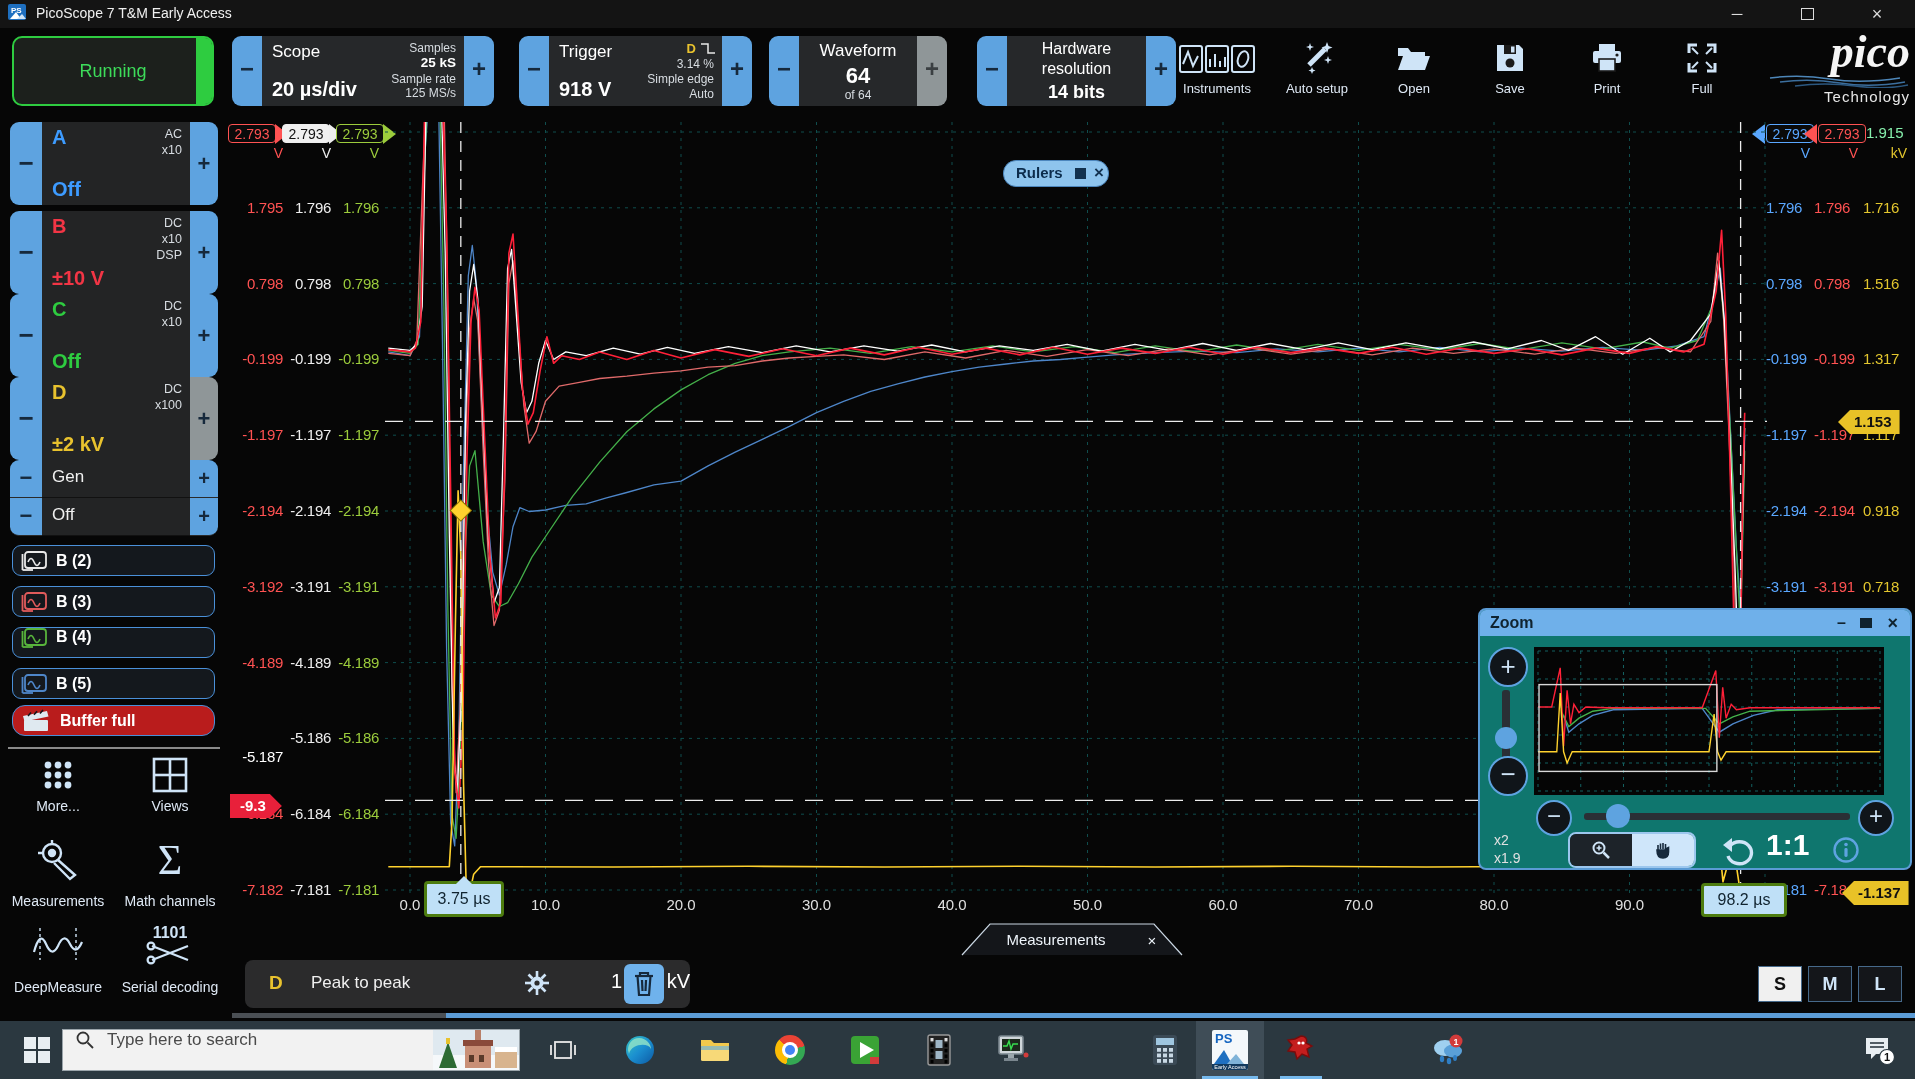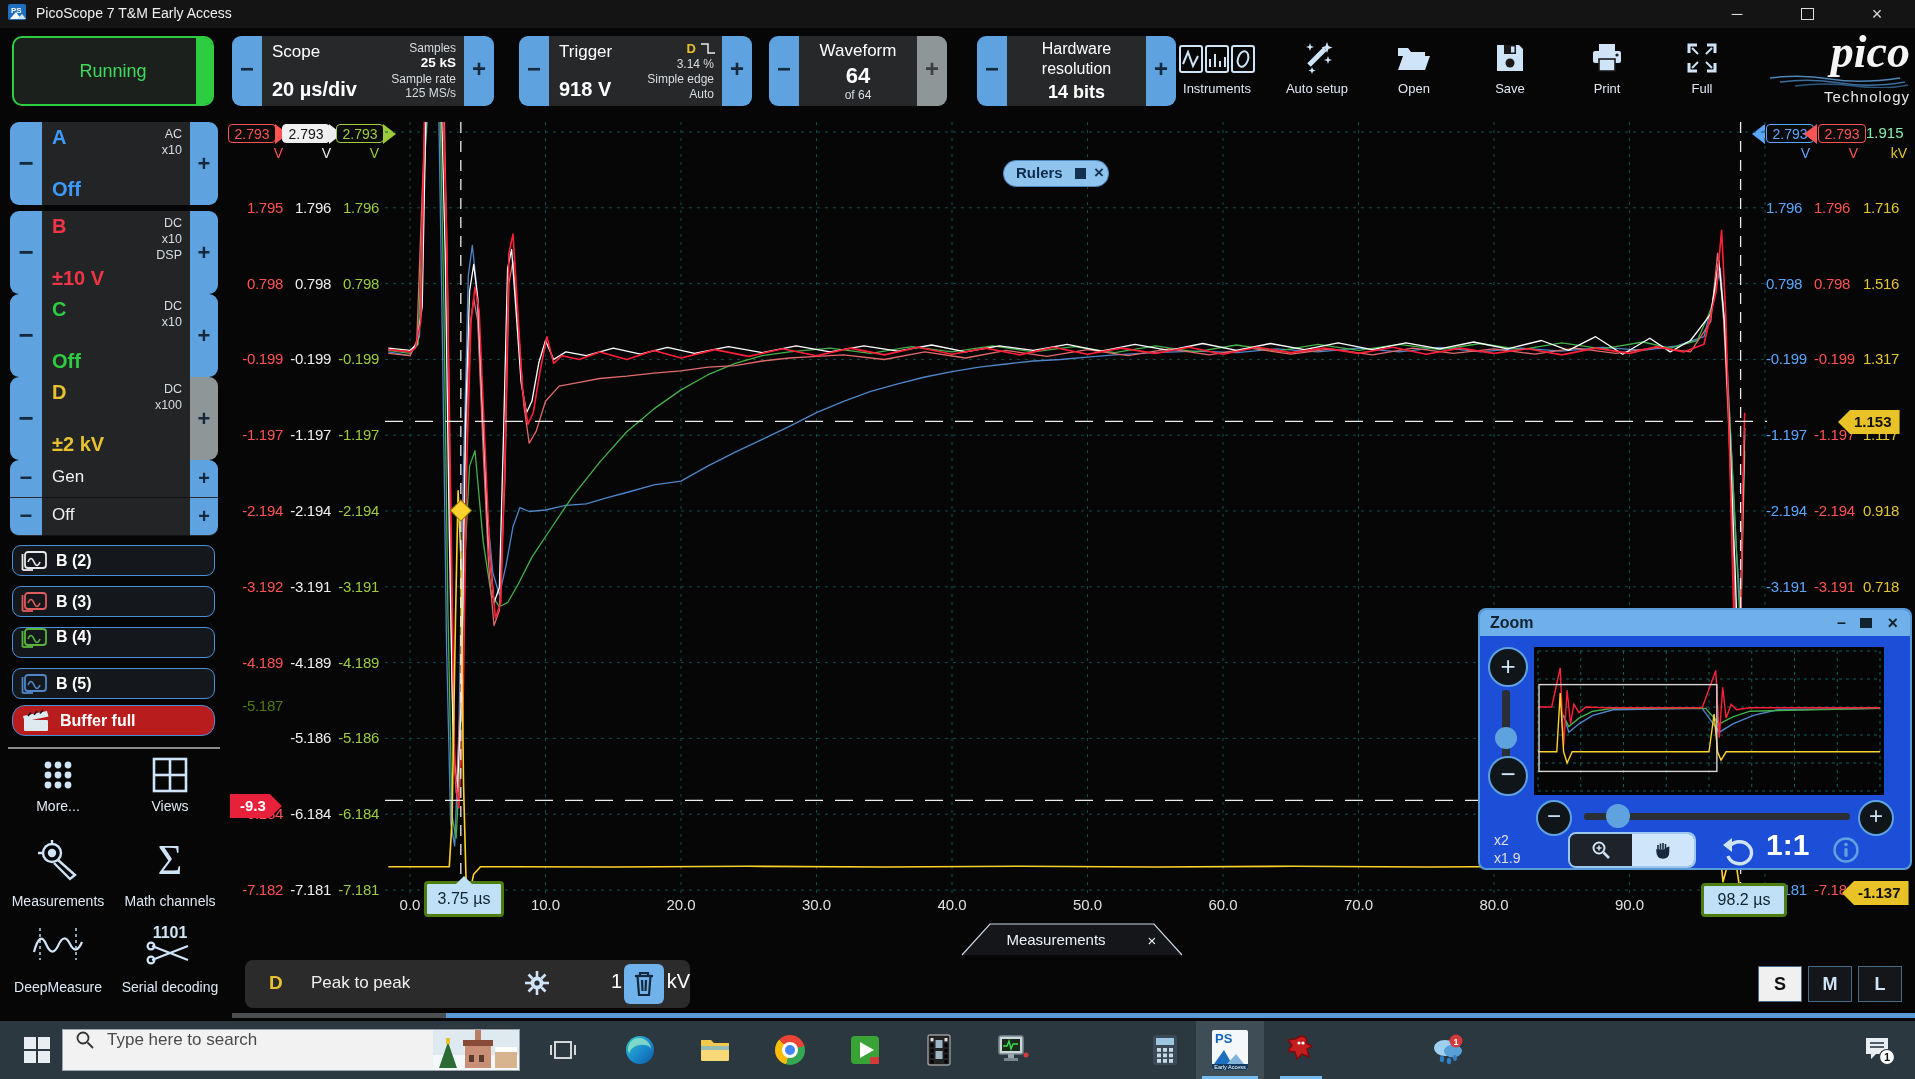--- a/index.html
+++ b/index.html
@@ -37,21 +37,21 @@
   .tbadge{position:absolute;background:#bfe0f7;color:#10232f;font-size:16px;border-radius:4px;
     text-align:center;border:3px solid #4d7c0f;}
   .ylvl{position:absolute;background:#e8c227;color:#111;font-size:15px;font-weight:bold;height:24px;line-height:24px;
     padding:0 8px 0 16px;clip-path:polygon(0 50%,12px 0,100% 0,100% 100%,12px 100%);}
   #lvlred{position:absolute;background:#e8203a;color:#fff;font-size:15px;font-weight:bold;height:24px;line-height:24px;
     padding:0 16px 0 10px;clip-path:polygon(0 0,calc(100% - 12px) 0,100% 50%,calc(100% - 12px) 100%,0 100%);}
   #rulerschip{left:1003px;top:160px;width:106px;height:27px;background:#8ec4ed;border:1.5px solid #4c86bd;
     border-radius:13px;box-sizing:border-box;color:#0c2c4c;font-size:15px;font-weight:bold;line-height:24px;}
 
   
-  #zoomwin{left:1478px;top:608px;width:434px;height:262px;background:#1d4ed8;border:2px solid #5b9bd5;
+  #zoomwin{left:1478px;top:608px;width:434px;height:262px;background:#0f766e;border:2px solid #5b9bd5;
     border-radius:8px;box-sizing:border-box;overflow:hidden;}
   #zoomtitle{position:absolute;left:0;top:0;width:100%;height:26px;background:#6fb0ea;color:#10232f;
     font-size:16px;font-weight:bold;line-height:26px;}
   .zcirc{position:absolute;border:2px solid #5ea3e0;border-radius:50%;color:#cfe4f7;text-align:center;background:#10151a;}
   .ztrack{position:absolute;background:#2a2f35;border-radius:3px;}
   .zthumb{position:absolute;background:#5ea3e0;border-radius:50%;}
 
   
   #measbar{left:245px;top:960px;width:445px;height:48px;background:#2b2b2c;border-radius:8px;}
   #trashbtn{position:absolute;right:26px;top:4px;width:40px;height:40px;background:#6fb2ec;border-radius:6px;}
@@ -442,21 +442,21 @@
       <div class="axnum" style="left: 329px; top: 426.2px; color: rgb(156, 204, 60);">-1.197</div>
       <div class="axnum" style="left: 233px; top: 502px; color: rgb(255, 82, 82);">-2.194</div>
       <div class="axnum" style="left: 281px; top: 502px; color: rgb(238, 238, 238);">-2.194</div>
       <div class="axnum" style="left: 329px; top: 502px; color: rgb(156, 204, 60);">-2.194</div>
       <div class="axnum" style="left: 233px; top: 577.8px; color: rgb(255, 82, 82);">-3.192</div>
       <div class="axnum" style="left: 281px; top: 577.8px; color: rgb(238, 238, 238);">-3.191</div>
       <div class="axnum" style="left: 329px; top: 577.8px; color: rgb(156, 204, 60);">-3.191</div>
       <div class="axnum" style="left: 233px; top: 653.6px; color: rgb(255, 82, 82);">-4.189</div>
       <div class="axnum" style="left: 281px; top: 653.6px; color: rgb(238, 238, 238);">-4.189</div>
       <div class="axnum" style="left: 329px; top: 653.6px; color: rgb(156, 204, 60);">-4.189</div>
-      <div class="axnum" style="left: 233px; top: 697px; color: #4d7c0f;">-5.187</div>
+      <div class="axnum" style="left: 233px; top: 748px; color: #ffffff;">-5.187</div>
       <div class="axnum" style="left: 281px; top: 729.4px; color: rgb(238, 238, 238);">-5.186</div>
       <div class="axnum" style="left: 329px; top: 729.4px; color: rgb(156, 204, 60);">-5.186</div>
       <div class="axnum" style="left: 233px; top: 805.2px; color: rgb(255, 82, 82);">-6.184</div>
       <div class="axnum" style="left: 281px; top: 805.2px; color: rgb(238, 238, 238);">-6.184</div>
       <div class="axnum" style="left: 329px; top: 805.2px; color: rgb(156, 204, 60);">-6.184</div>
       <div class="axnum" style="left: 233px; top: 881px; color: rgb(255, 82, 82);">-7.182</div>
       <div class="axnum" style="left: 281px; top: 881px; color: rgb(238, 238, 238);">-7.181</div>
       <div class="axnum" style="left: 329px; top: 881px; color: rgb(156, 204, 60);">-7.181</div>
       <div class="axnum" style="left: 1766px; top: 198.8px; color: rgb(90, 167, 255); text-align: left;">1.796</div>
       <div class="axnum" style="left: 1814px; top: 198.8px; color: rgb(255, 82, 82); text-align: left;">1.796</div>

